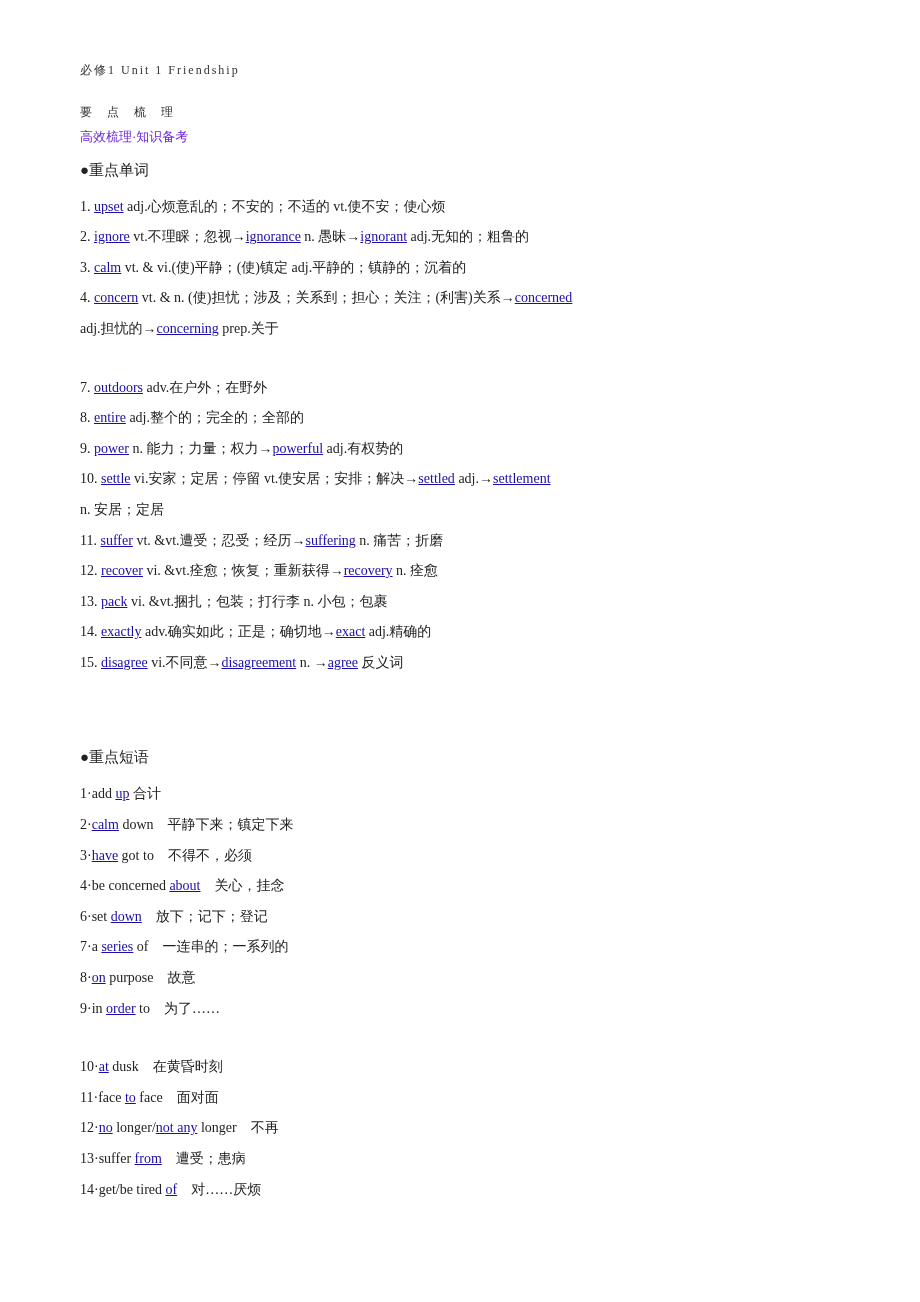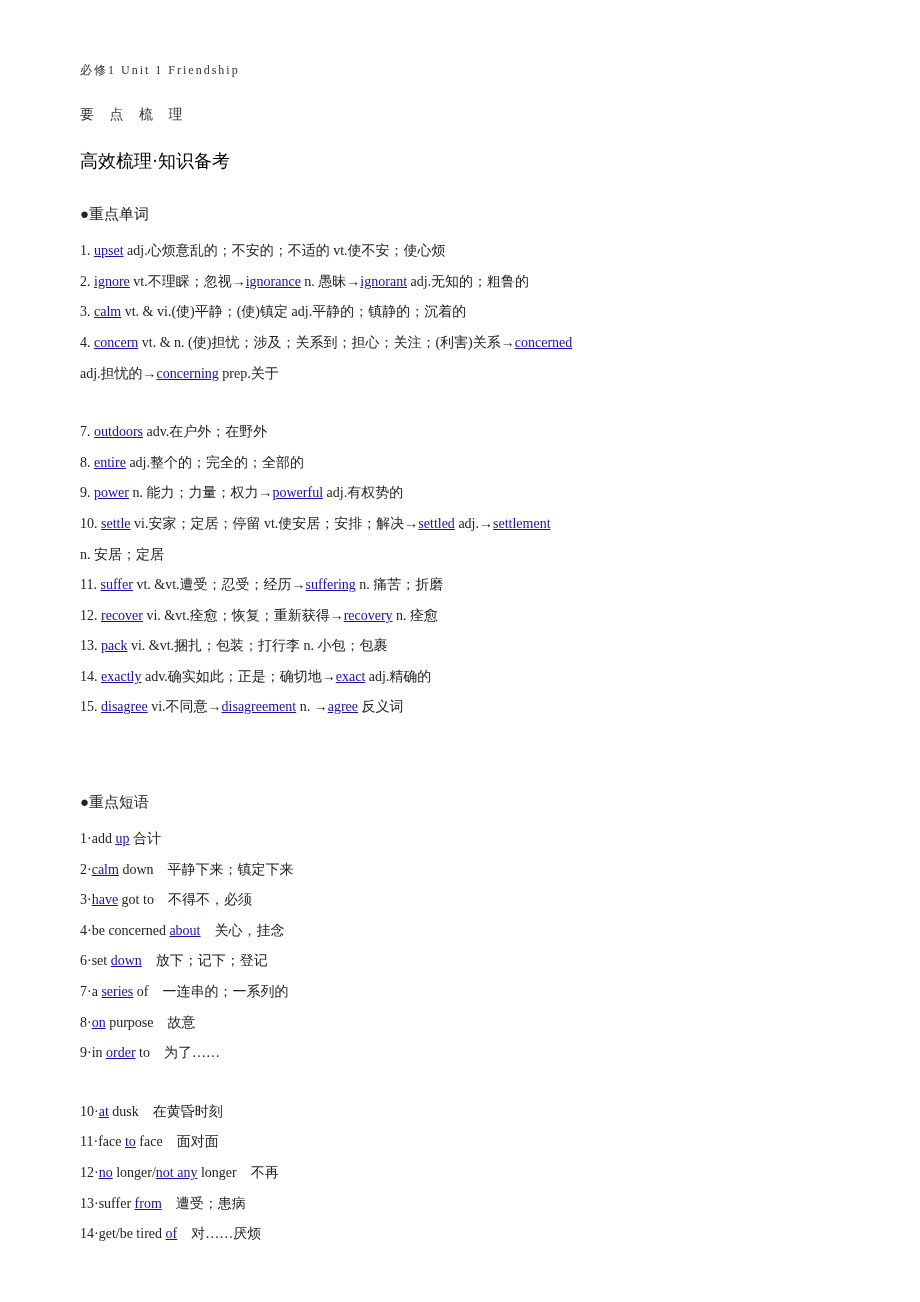--- a/index.html
+++ b/index.html
@@ -18,29 +18,29 @@
       min-height: 1302px;
     }
     .title {
       font-size: 12px;
       font-weight: normal;
       letter-spacing: 2px;
       margin-bottom: 20px;
       color: #333;
     }
     .section-header {
-      font-size: 14px;
+      font-size: 12px;
       letter-spacing: 6px;
-      margin-bottom: 18px;
+      margin-bottom: 2px;
       color: #333;
     }
     .sub-header {
-      font-size: 18px;
-      color: #000000;
-      margin-bottom: 24px;
+      font-size: 13px;
+      color: #6d28d9;
+      margin-bottom: 8px;
     }
     .section-title {
       font-size: 15px;
       font-weight: normal;
       margin-bottom: 10px;
       margin-top: 8px;
       display: flex;
       align-items: center;
     }
     .vocab-section {

